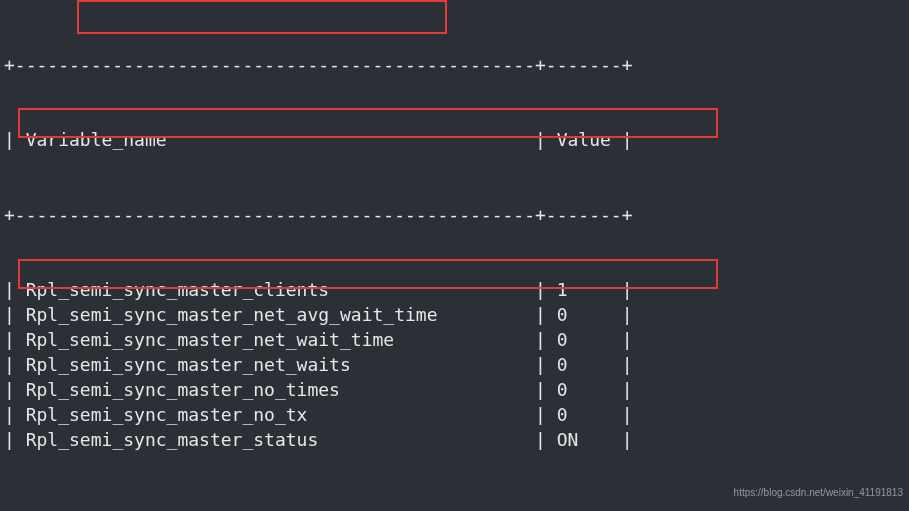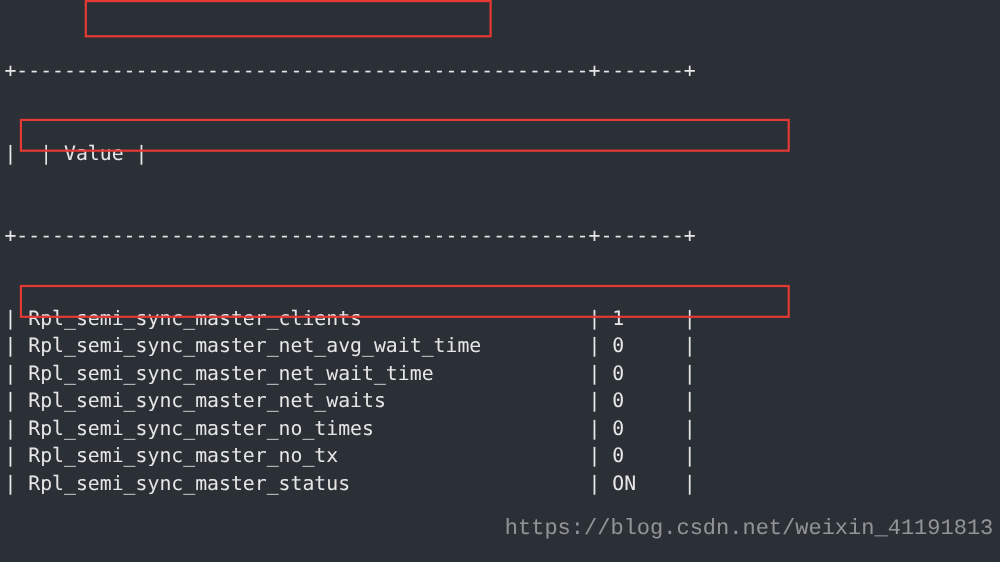--- a/index.html
+++ b/index.html
@@ -27,32 +27,32 @@
   .cell-val{display:inline-block;width:6ch;}
   .hl{
     position:absolute;
     border:2px solid #e53935;
     box-sizing:border-box;
     pointer-events:none;
   }
   .watermark{
     position:absolute;
     right:6px;
-    bottom:18px;
+    bottom:6px;
     color:rgba(230,230,230,0.55);
-    font-size:20px;
-    font-family:Liberation Mono, monospace;
+    font-size:10px;
+    font-family:Liberation Sans, sans-serif;
   }
 </style>
 </head>
 <body>
 
 <div class="term">
   <div>+------------------------------------------------+-------+</div>
-  <div class="row"><span class="pipe">| </span><span class="pipe"> | </span><span class="head-val">Value</span><span class="pipe">|</span></div>
+  <div class="row"><span class="pipe">| </span><span class="head-name">Variable_name</span><span class="pipe"> | </span><span class="head-val">Value</span><span class="pipe">|</span></div>
   <div>+------------------------------------------------+-------+</div>
   <div id="rows"><div class="row"><span class="pipe">| </span><span class="cell-name">Rpl_semi_sync_master_clients                  </span><span class="pipe"> | </span><span class="cell-val">1     </span><span class="pipe">|</span></div><div class="row"><span class="pipe">| </span><span class="cell-name">Rpl_semi_sync_master_net_avg_wait_time        </span><span class="pipe"> | </span><span class="cell-val">0     </span><span class="pipe">|</span></div><div class="row"><span class="pipe">| </span><span class="cell-name">Rpl_semi_sync_master_net_wait_time            </span><span class="pipe"> | </span><span class="cell-val">0     </span><span class="pipe">|</span></div><div class="row"><span class="pipe">| </span><span class="cell-name">Rpl_semi_sync_master_net_waits                </span><span class="pipe"> | </span><span class="cell-val">0     </span><span class="pipe">|</span></div><div class="row"><span class="pipe">| </span><span class="cell-name">Rpl_semi_sync_master_no_times                 </span><span class="pipe"> | </span><span class="cell-val">0     </span><span class="pipe">|</span></div><div class="row"><span class="pipe">| </span><span class="cell-name">Rpl_semi_sync_master_no_tx                    </span><span class="pipe"> | </span><span class="cell-val">0     </span><span class="pipe">|</span></div><div class="row"><span class="pipe">| </span><span class="cell-name">Rpl_semi_sync_master_status                   </span><span class="pipe"> | </span><span class="cell-val">ON    </span><span class="pipe">|</span></div></div>
   
   
 </div>
 
 <div class="hl" style="left:77px; top:0px; width:370px; height:34px;"></div>
 <div class="hl" style="left:18px; top:108px; width:700px; height:30px;"></div>
 <div class="hl" style="left:18px; top:259px; width:700px; height:30px;"></div>
 

